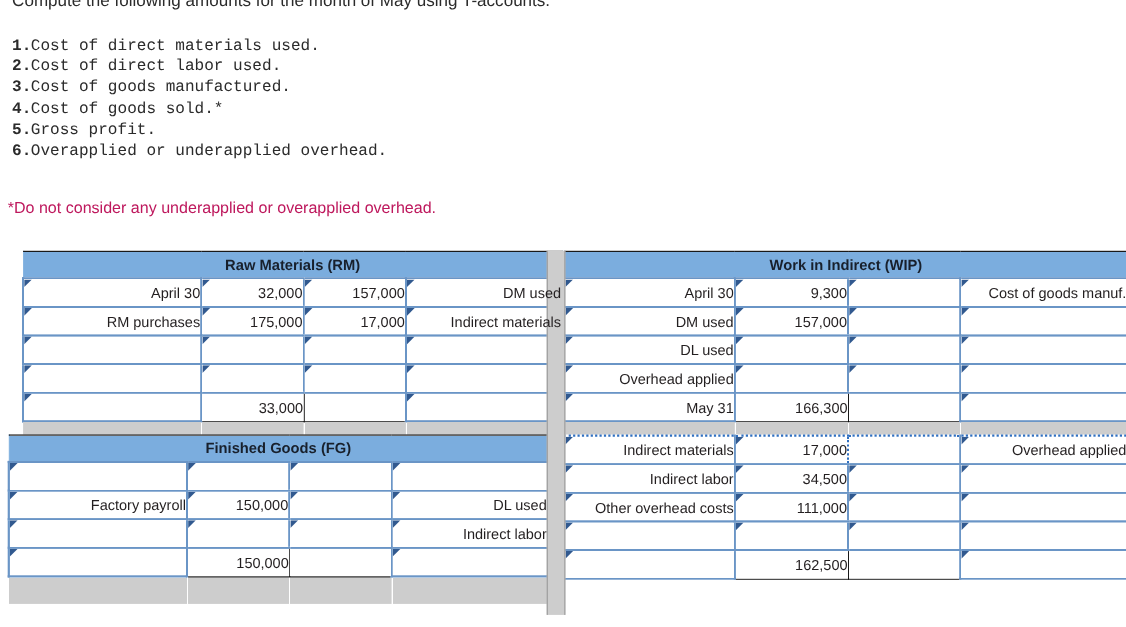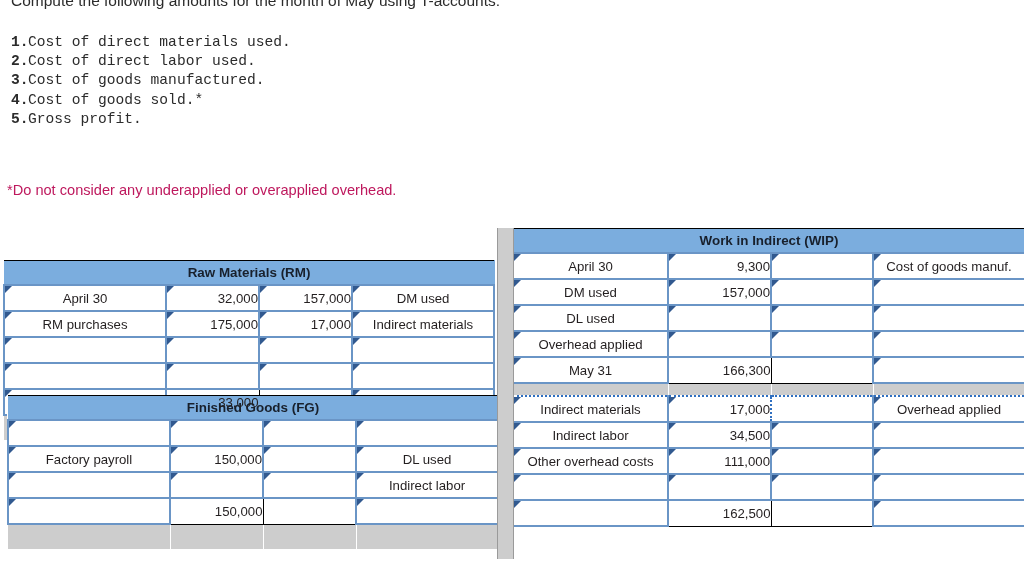--- a/index.html
+++ b/index.html
@@ -91,21 +91,21 @@
   }
 
   
   .taccount td.cell {
     border-top: 2px solid #6a95c6;
     border-bottom: 2px solid #6a95c6;
     border-left: 2px solid #6a95c6;
     border-right: 2px solid #6a95c6;
   }
 
-  .lbl   { text-align: center;  padding-left: 5px; }
+  .lbl   { text-align: right;  padding-left: 5px; }
   .amt   { text-align: right; padding-right: 4px; }
 
   
   .title-row td {
     background: #7badde;
     border: 1px solid #000000;
     border-left: none;
     border-right: none;
     text-align: center;
     font-weight: bold;
@@ -187,28 +187,31 @@
     </li>
     <li>
       <span class="num">3.</span><span>Cost of goods manufactured.</span>
     </li>
     <li>
       <span class="num">4.</span><span>Cost of goods sold.*</span>
     </li>
     <li>
       <span class="num">5.</span><span>Gross profit.</span>
     </li>
+    <li>
+      <span class="num">6.</span><span>Overapplied or underapplied overhead.</span>
+    </li>
   </ul>
 
   <div id="footnote">*Do not consider any underapplied or overapplied overhead.</div>
 </div>
 
 <div id="sheet">
 
-  <table class="taccount" id="tbl-rm" style="left:3px; top:0px; width:490px;margin-top:32px;">
+  <table class="taccount" id="tbl-rm" style="left:20px; top:0px; width:490px;">
     <colgroup>
       <col style="width:162px">
         <col style="width:93px">
         <col style="width:93px">
         <col style="width:142px">
     </colgroup>
     <tbody>
       <tr class="title-row">
         <td colspan="4" class="edge-l edge-r">Raw Materials (RM)</td>
       </tr>

